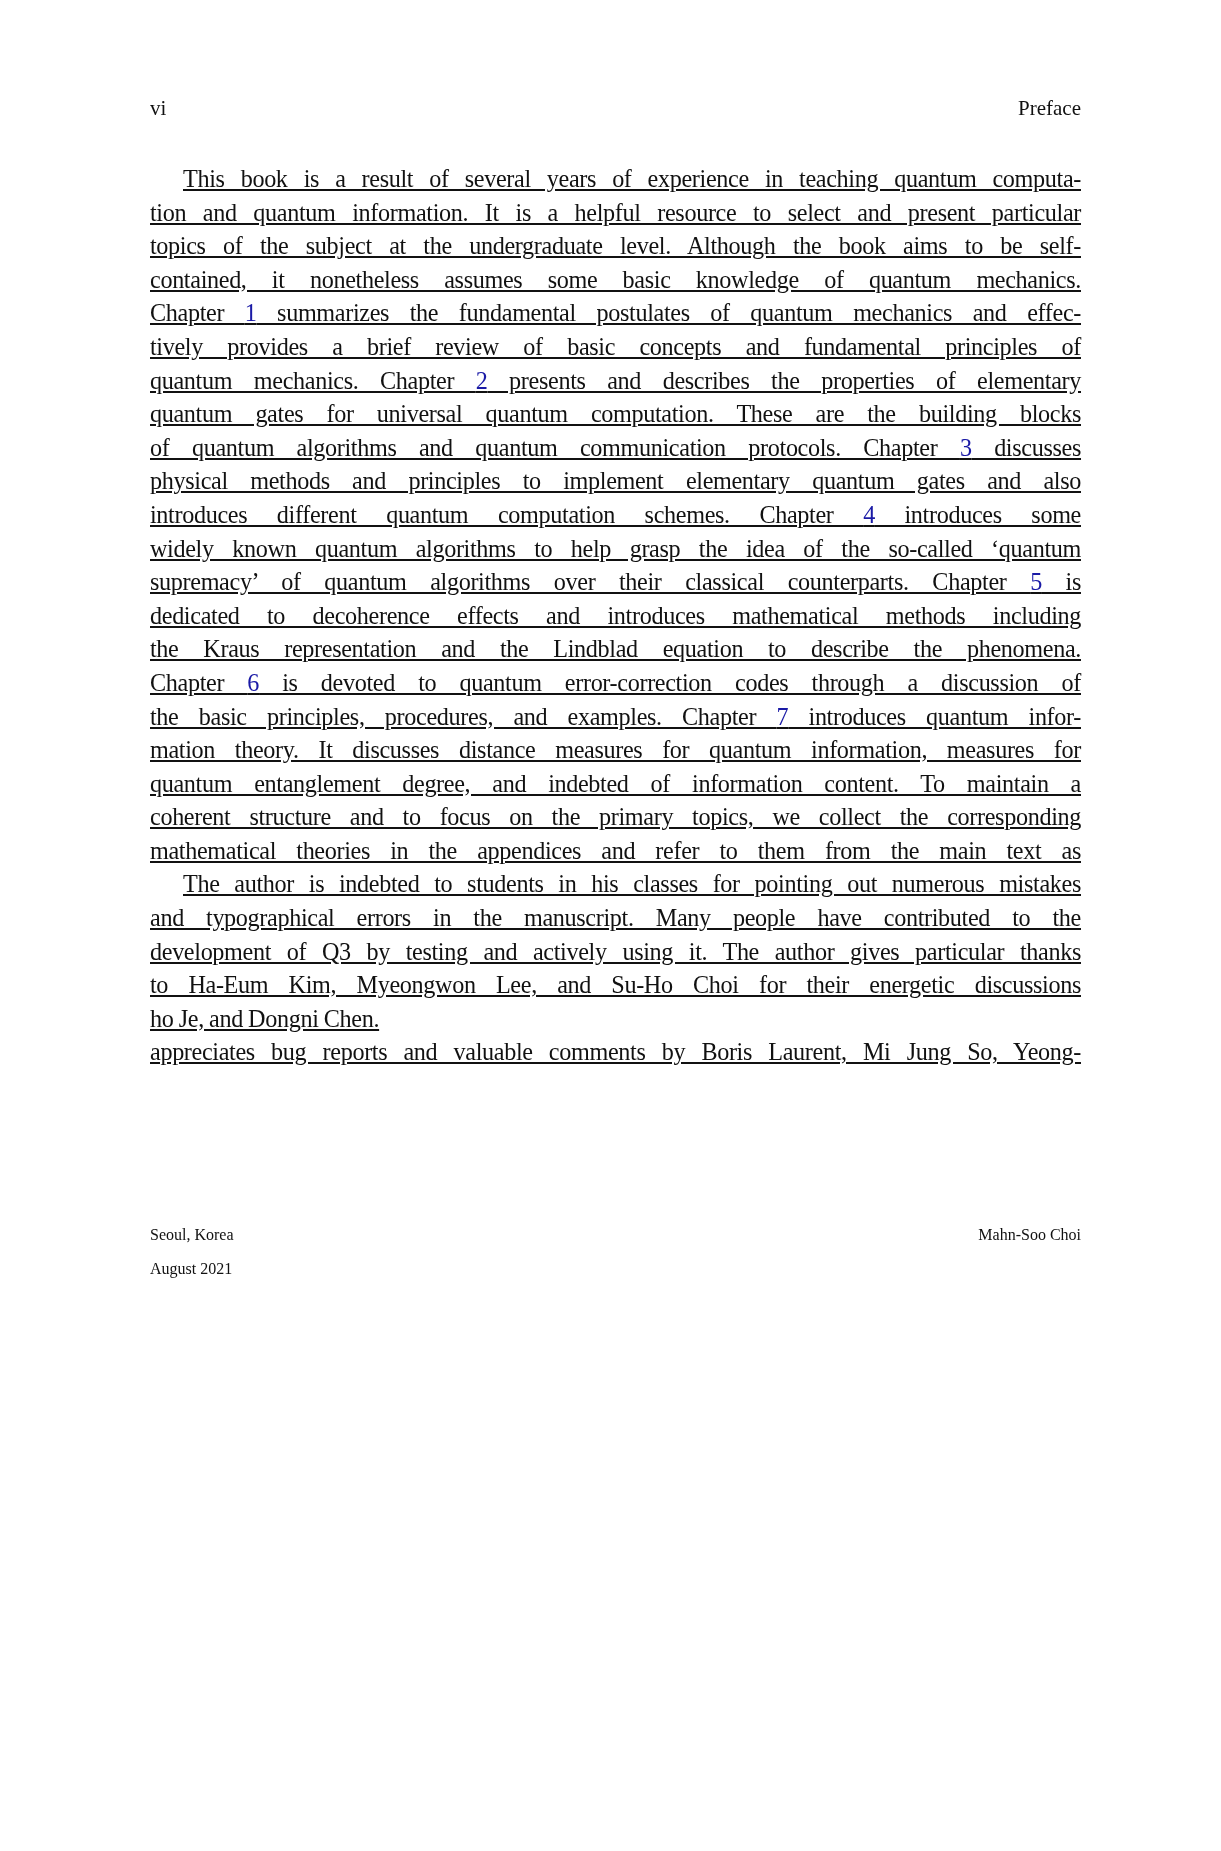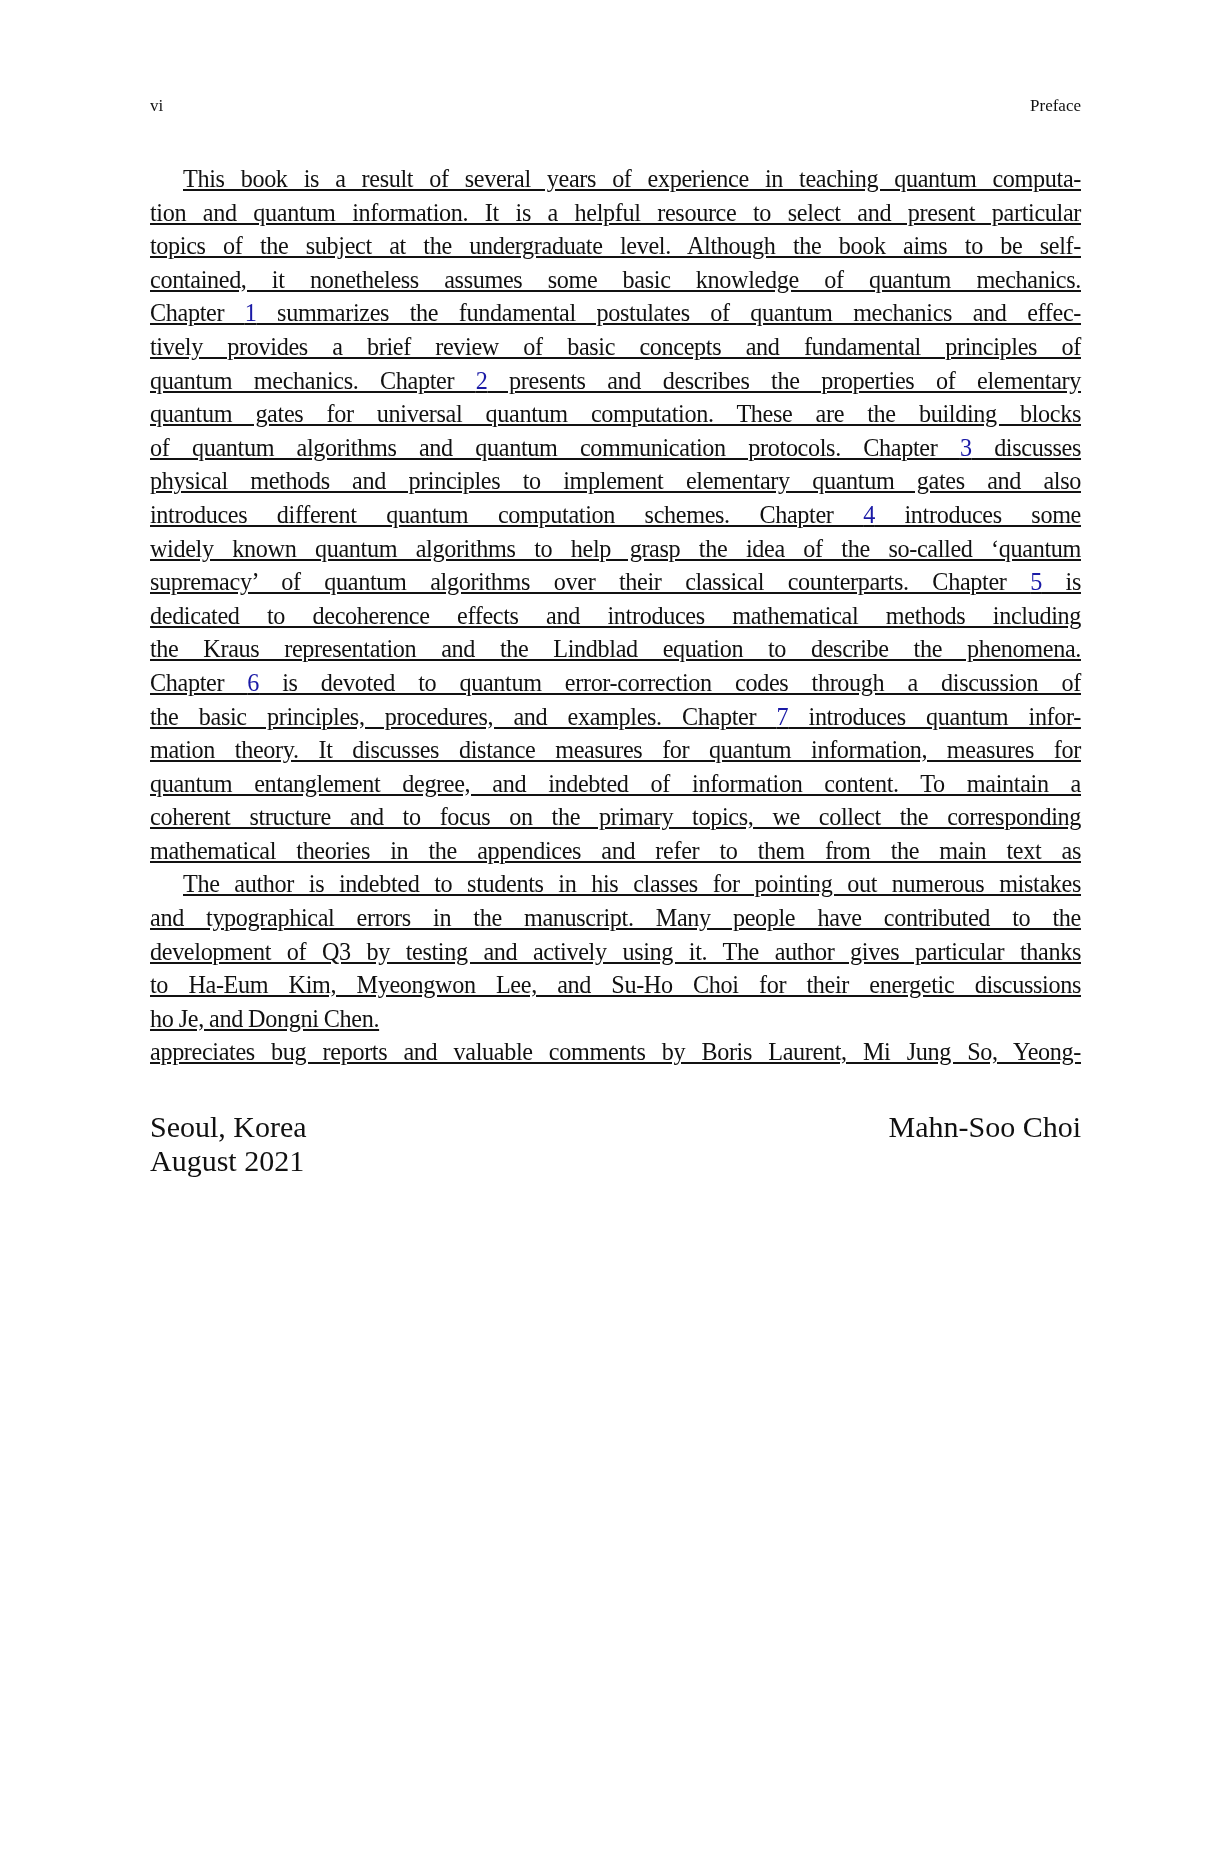--- a/index.html
+++ b/index.html
@@ -1,26 +1,26 @@
 <!DOCTYPE html>
 <html><head>
 <meta charset="utf-8">
 <style>
   html, body { margin:0; padding:0; background:#ffffff; }
   body { width:1221px; height:1851px; position:relative; overflow:hidden;
          font-family:"Liberation Serif","DejaVu Serif",serif; color:#111; }
   .header { position:absolute; top:96px; left:150px; width:931px; height:30px;
-            font-size:17px; display:flex; justify-content:space-between; }
+            font-size:21px; display:flex; justify-content:space-between; }
   .body { position:absolute; top:162px; left:150px; width:931px;
           font-size:24.2px; line-height:33.6px; text-align:justify; letter-spacing:-0.35px; word-spacing:-0.5px; }
   .line { display:block; text-align:justify; text-align-last:justify; white-space:nowrap; height:33.6px;text-decoration:underline; }
   .line.last { text-align-last:left; }
   .indent { padding-left:33px; }
   .ref { color:#1a1aa6; }
-  .sig { position:absolute; top:1110px; left:150px; width:931px; font-size:30px; line-height:33.6px; }
+  .sig { position:absolute; top:1218px; left:150px; width:931px; font-size:16px; line-height:33.6px; }
   .sig-row { display:flex; justify-content:space-between; }
 </style>
 </head>
 <body>
 
 <div class="header">
   <span>vi</span>
   <span>Preface</span>
 </div>
 

